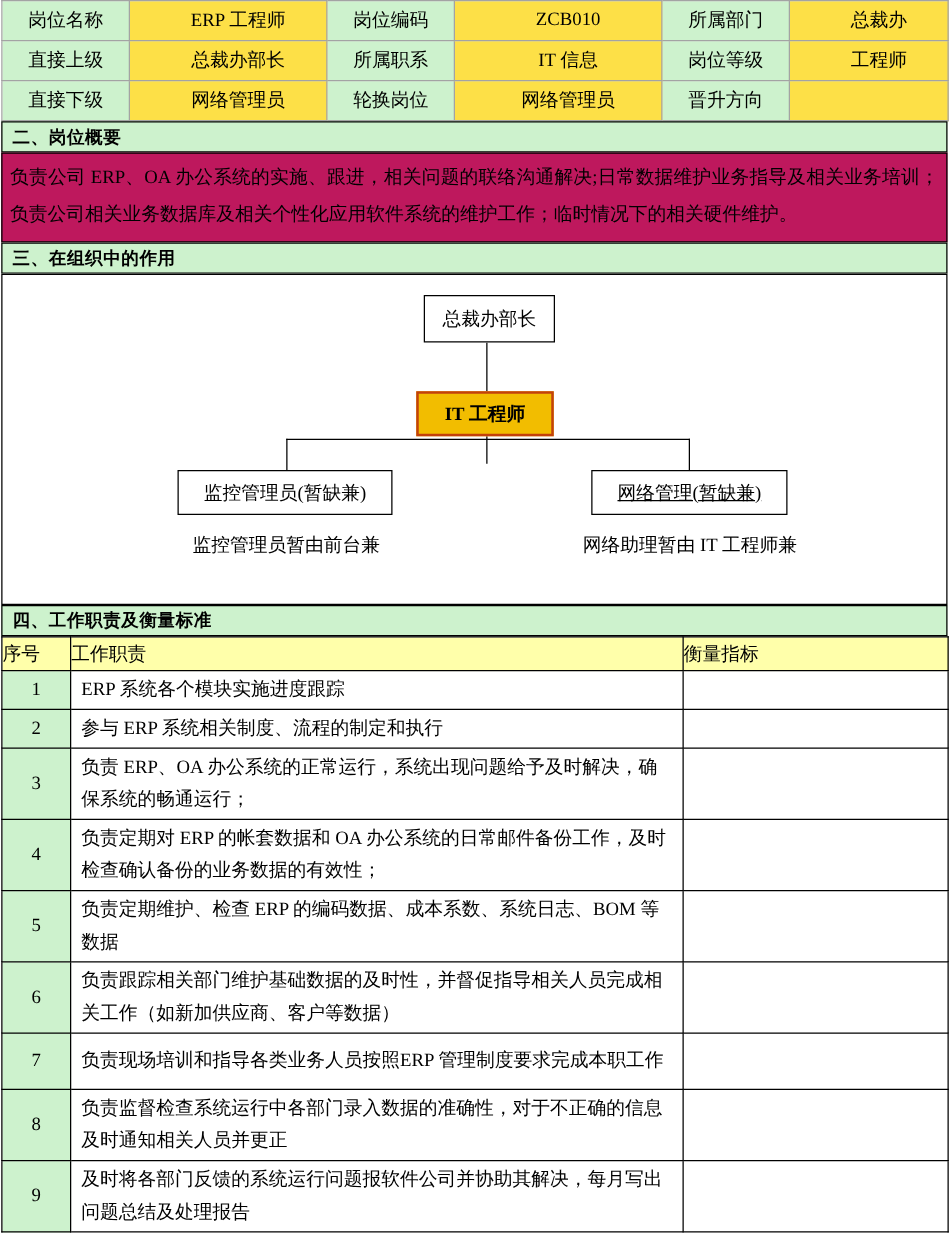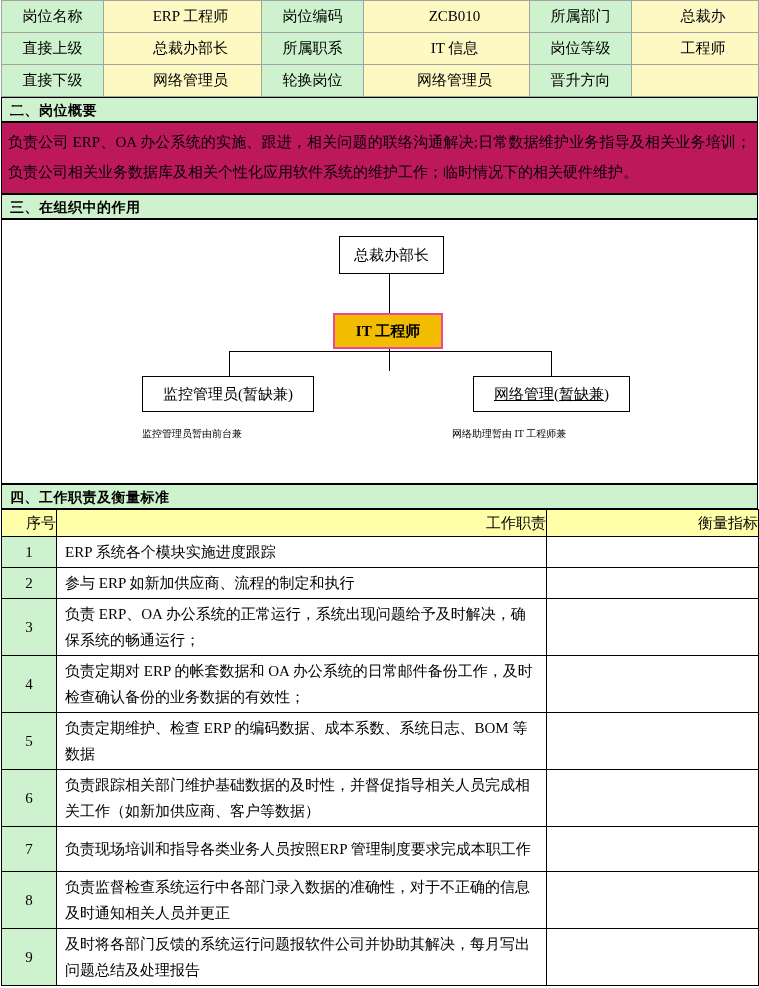--- a/index.html
+++ b/index.html
@@ -54,21 +54,21 @@
   
   .info-table td {
     height: 31px;
     text-align: center;
     font-size: 15px;
   }
   .info-table td.lbl {
     background: #cdf2cd;
   }
   .info-table td.val {
-    background: #fef9c3;
+    background: #fde047;
     padding-left: 16px;
   }
 
   
   .summary-box {
     border: 1px solid #000000;
     box-sizing: border-box;
     width: 757px;
     margin: 0 1px;
     height: 72px;
@@ -99,57 +99,58 @@
     display: flex;
     align-items: center;
     justify-content: center;
   }
   .node.root {
     left: 337px; top: 16px; width: 105px; height: 38px;
   }
   .node.highlight {
     left: 331px; top: 93px; width: 110px; height: 36px;
     background: #f2bd00;
-    border: 2px solid #ec4899;
+    border: 2px solid #c2410c;
     font-weight: bold;
   }
   .node.child-left {
     left: 140px; top: 156px; width: 172px; height: 36px;
   }
   .node.child-right {
     left: 471px; top: 156px; width: 157px; height: 36px; text-decoration: underline;
   }
   .conn {
     position: absolute;
     background: #000000;
   }
   .note {
     position: absolute;
-    font-size: 10px;
+    font-size: 15px;
+    text-align: center;
     white-space: nowrap;
   }
   .note.left  { left: 140px; top: 207px; width: 174px; }
   .note.right { left: 450px; top: 207px; width: 200px; }
 
   
   .duty-table {
     border-collapse: collapse;
     width: 757px;
     margin: 0 1px;
     table-layout: fixed;
   }
   .duty-table td, .duty-table th {
     border: 1px solid #000000;
     padding: 0;
     box-sizing: border-box;
   }
   .duty-table thead td {
     background: #ffffaa;
     height: 27px;
-    text-align: right;
+    text-align: left;
     font-size: 15px;
     font-weight: normal;
   }
   .duty-table td.no {
     background: #cdf2cd;
     text-align: center;
     font-size: 15px;
     vertical-align: middle;
   }
   .duty-table td.duty {
@@ -252,21 +253,21 @@
       </tr>
     </thead>
     <tbody>
       <tr style="height:30px">
         <td class="no">1</td>
         <td class="duty">ERP 系统各个模块实施进度跟踪</td>
         <td class="metric"></td>
       </tr>
       <tr style="height:31px">
         <td class="no">2</td>
-        <td class="duty">参与 ERP 如新加供应商、流程的制定和执行</td>
+        <td class="duty">参与 ERP 系统相关制度、流程的制定和执行</td>
         <td class="metric"></td>
       </tr>
       <tr style="height:48px">
         <td class="no">3</td>
         <td class="duty">负责 ERP、OA 办公系统的正常运行，系统出现问题给予及时解决，确保系统的畅通运行；</td>
         <td class="metric"></td>
       </tr>
       <tr style="height:48px">
         <td class="no">4</td>
         <td class="duty">负责定期对 ERP 的帐套数据和 OA 办公系统的日常邮件备份工作，及时检查确认备份的业务数据的有效性；</td>

